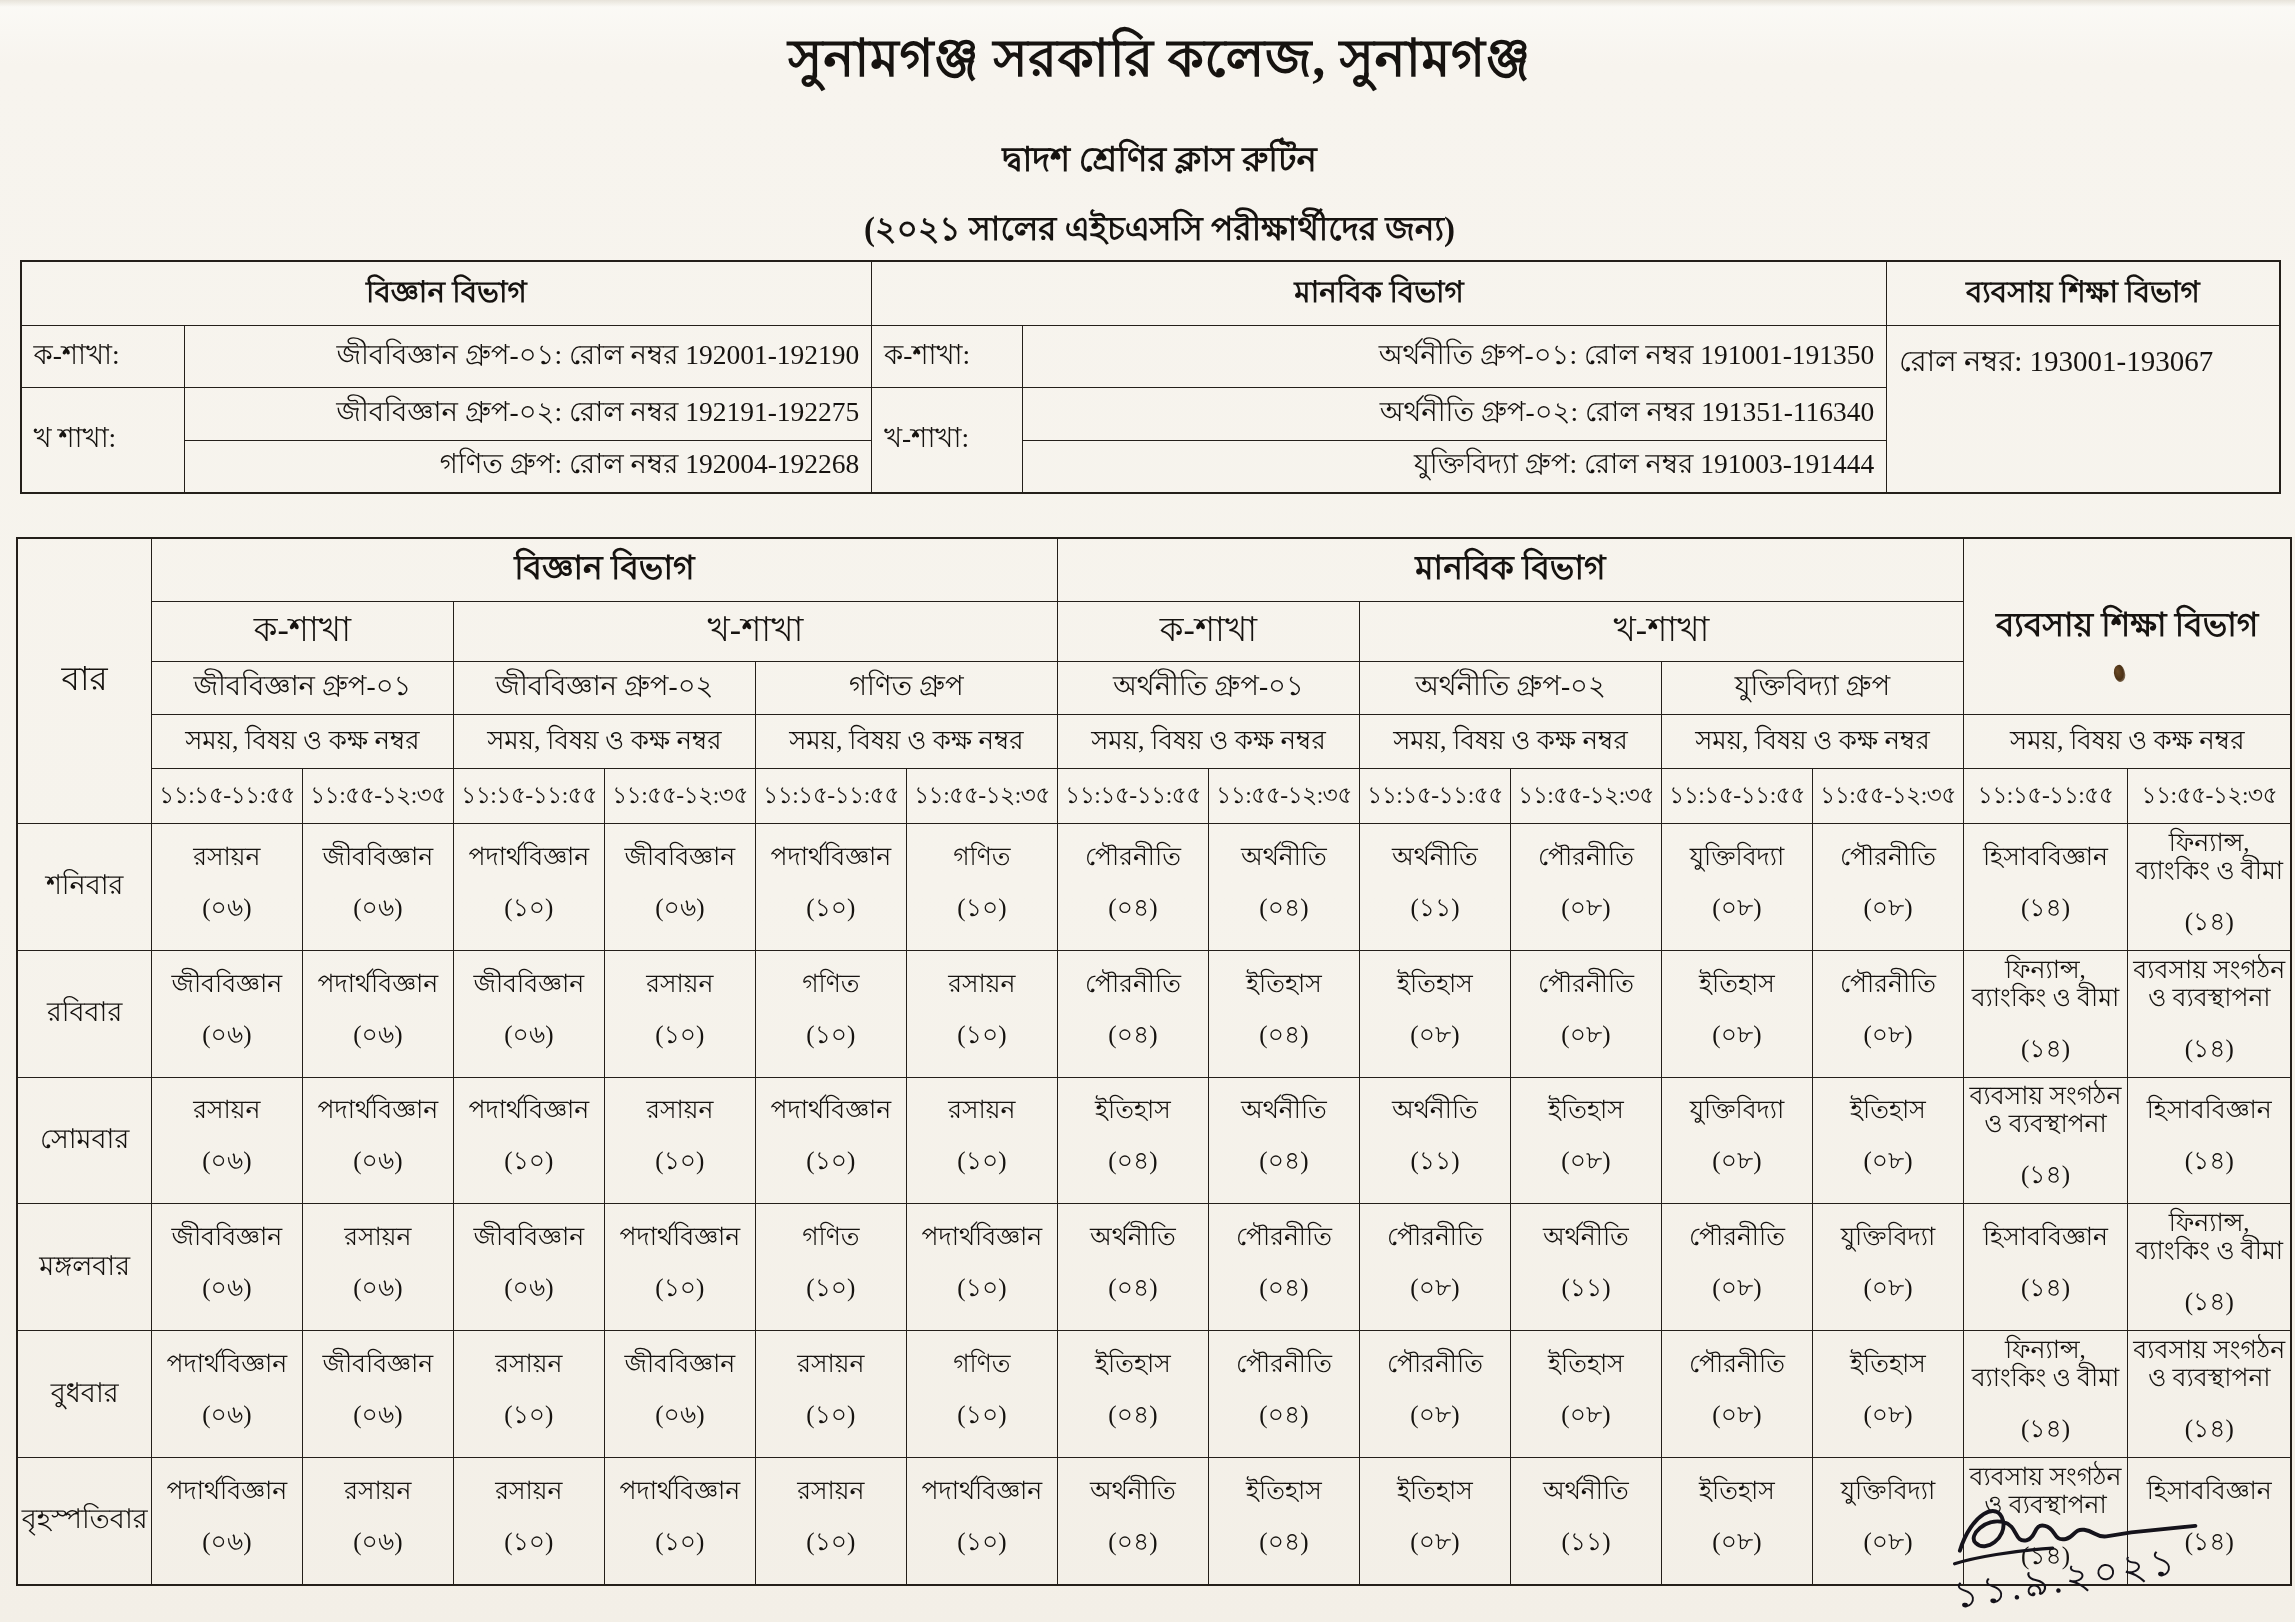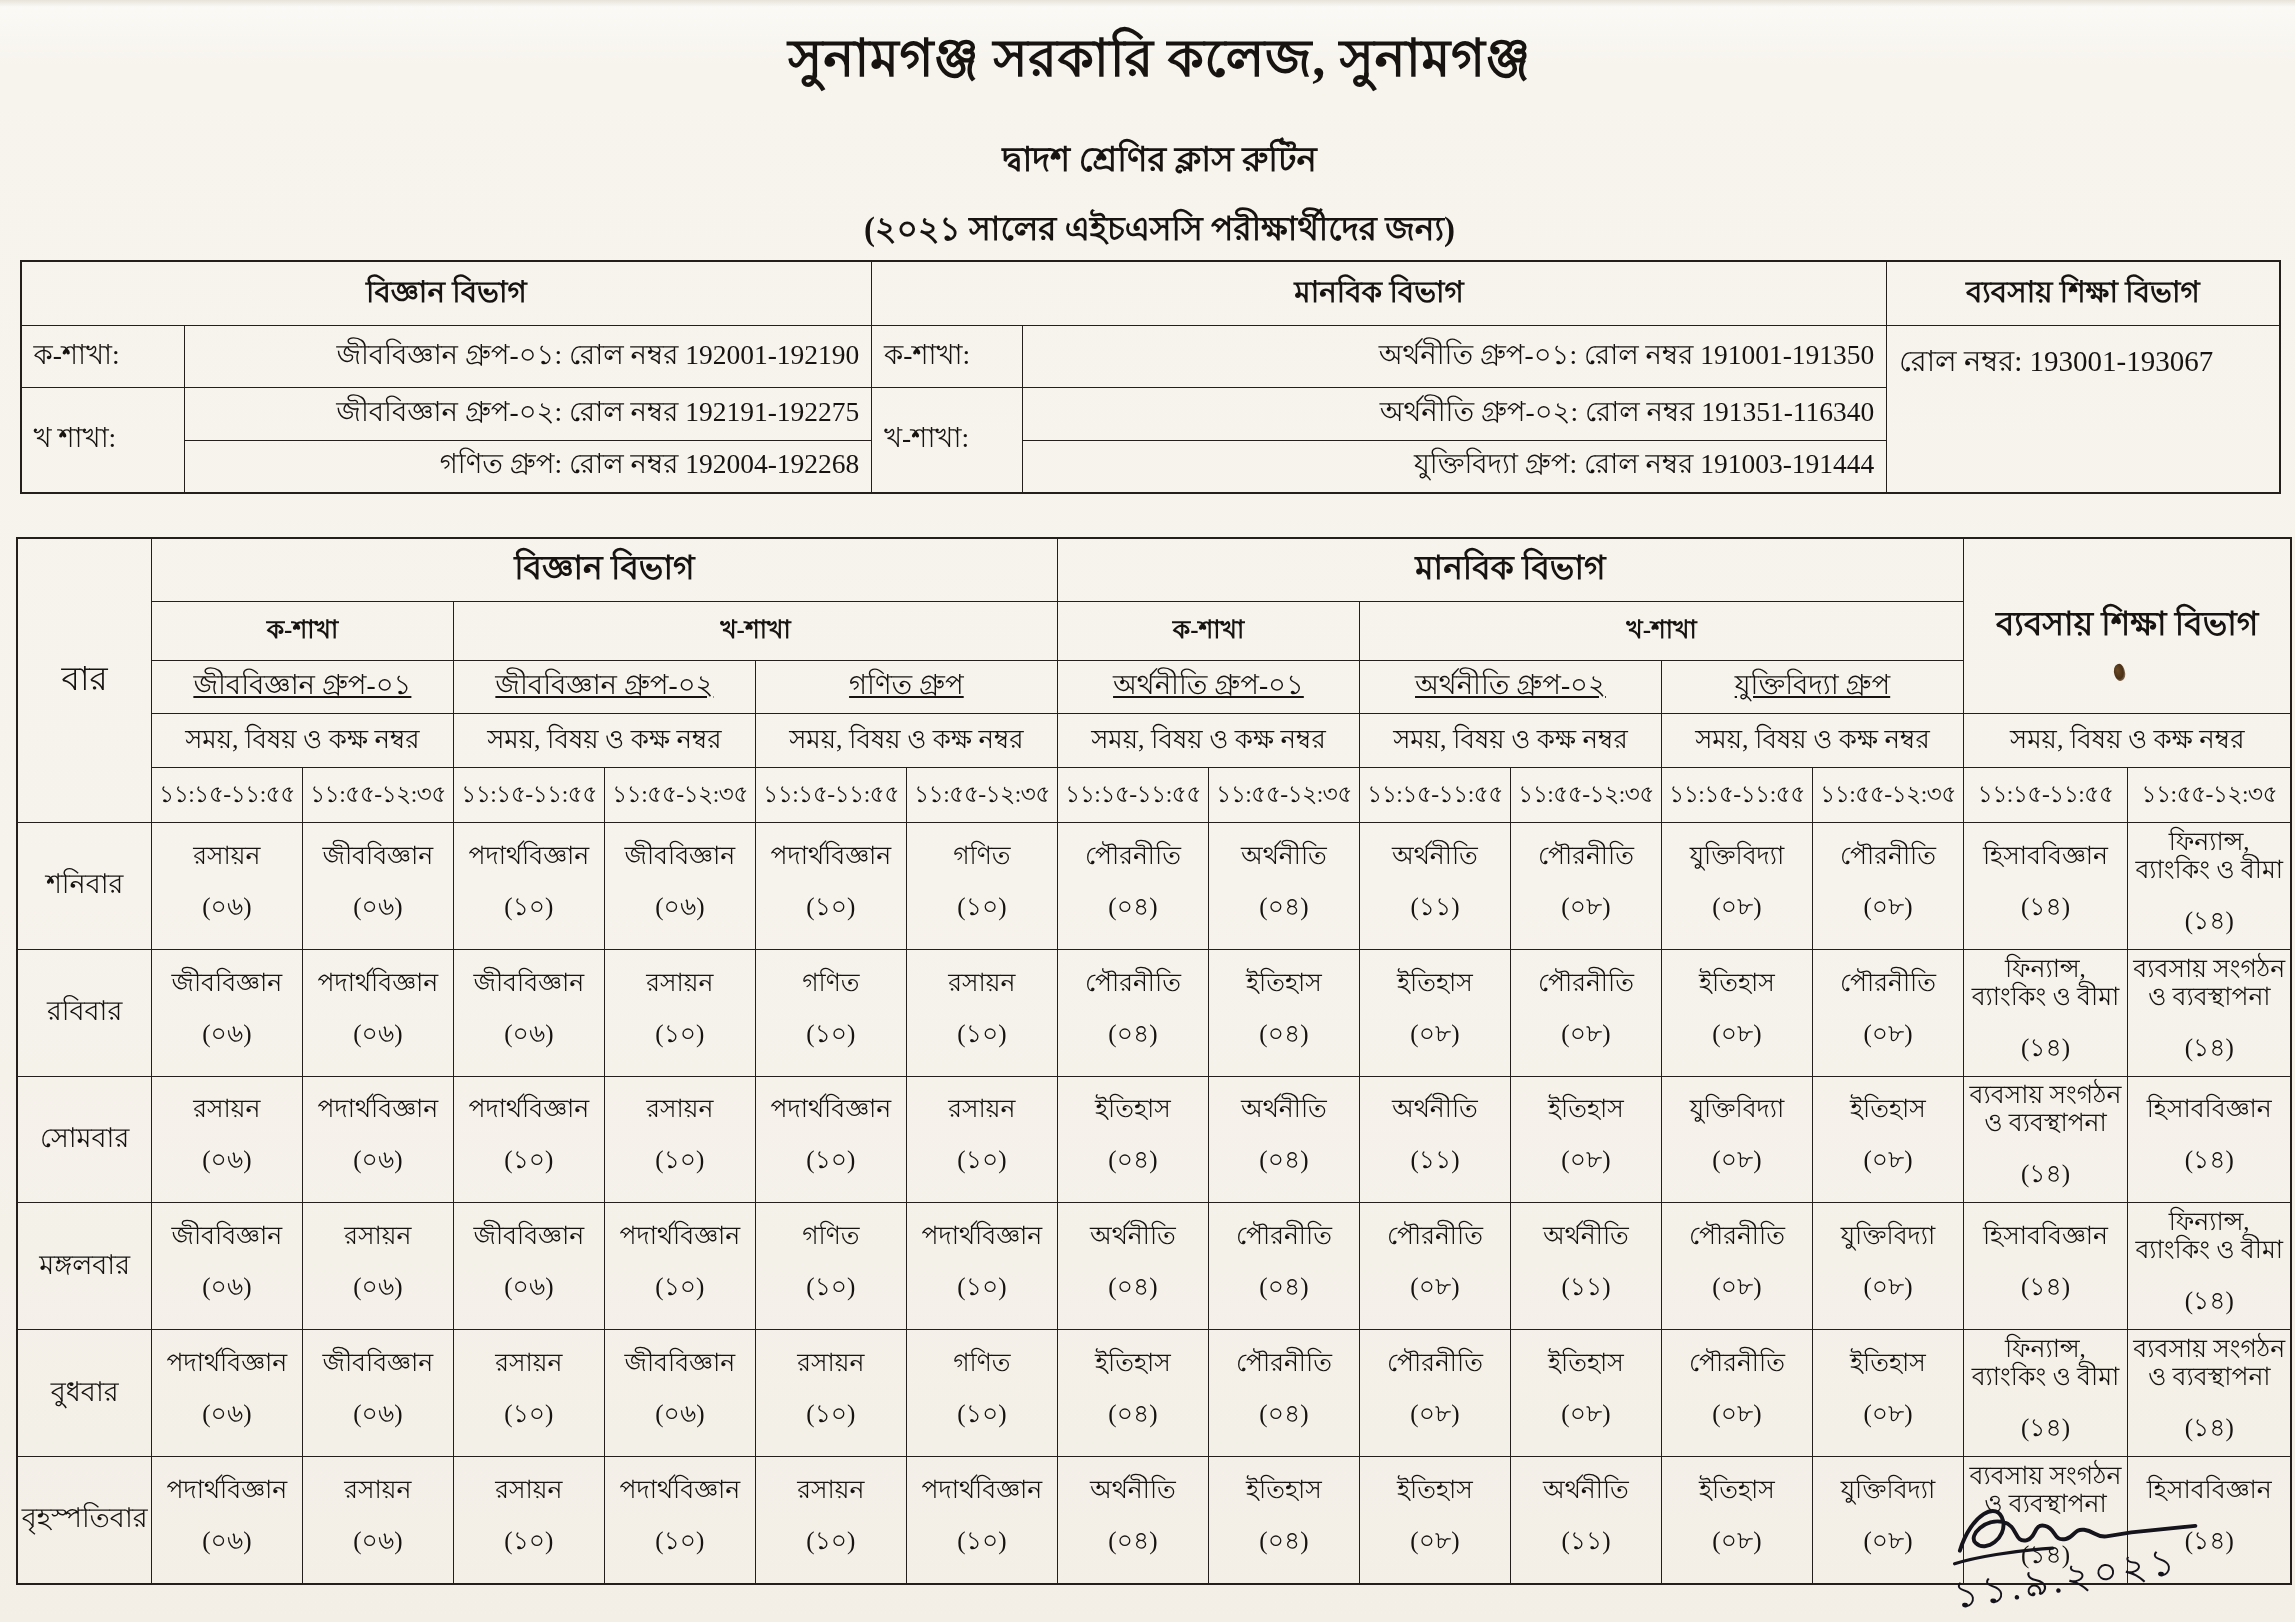--- a/index.html
+++ b/index.html
@@ -23,22 +23,22 @@
   .info-table{position:absolute;left:19.6px;top:260px;width:2258px;border:2.3px solid #241f1a;}
   .info-table td{font-size:27.5px;padding:2.6px 11.8px;}
   .info-table .sec-title{text-align:center;font-size:29.4px;font-weight:600;height:58px;}
   .info-table .lbl{text-align:left;vertical-align:middle;height:56px;}
   .info-table .txt{text-align:right;vertical-align:middle;padding-left:36px;}
   .info-table .biz-roll{vertical-align:top;padding-top:11.8px;font-size:29px;}
   
   .routine-table{position:absolute;left:16.4px;top:537px;width:2267px;border:2.3px solid #241f1a;}
   .routine-table th{font-weight:600;}
   .routine-table thead tr.r-div th{font-size:33px;height:60px;}
-  .routine-table thead tr.r-sec th{font-size:25px;height:56px;font-weight:700;}
-  .routine-table thead tr.r-grp th{font-size:27.5px;height:50px;font-weight:500;text-decoration:underline;}
+  .routine-table thead tr.r-sec th{font-size:34px;height:56px;font-weight:400;}
+  .routine-table thead tr.r-grp th{font-size:27.5px;height:50px;font-weight:500;}
   .routine-table thead tr.r-slot th{font-size:26px;height:51px;font-weight:500;}
   .routine-table thead tr.r-time th{font-size:23.6px;height:52px;font-weight:500;letter-spacing:-0.7px;}
   .routine-table .day-col{font-size:29px;font-weight:500;margin-left:48px;}
   .routine-table tbody td{height:118px;text-align:center;vertical-align:middle;padding:3.9px 2.6px;}
   .routine-table tbody td.day{font-size:27px;}
   .subj{font-size:25px;line-height:1.12;}
   .room{font-size:25px;margin-top:17px;}
   .biz{position:relative;}
   .blot{position:absolute;left:46%;top:72%;width:10.5px;height:17px;border-radius:60% 40% 55% 45%;
     background:radial-gradient(ellipse at 40% 35%,#6b4a26 0%,#4a3015 55%,rgba(120,90,50,.25) 100%);

